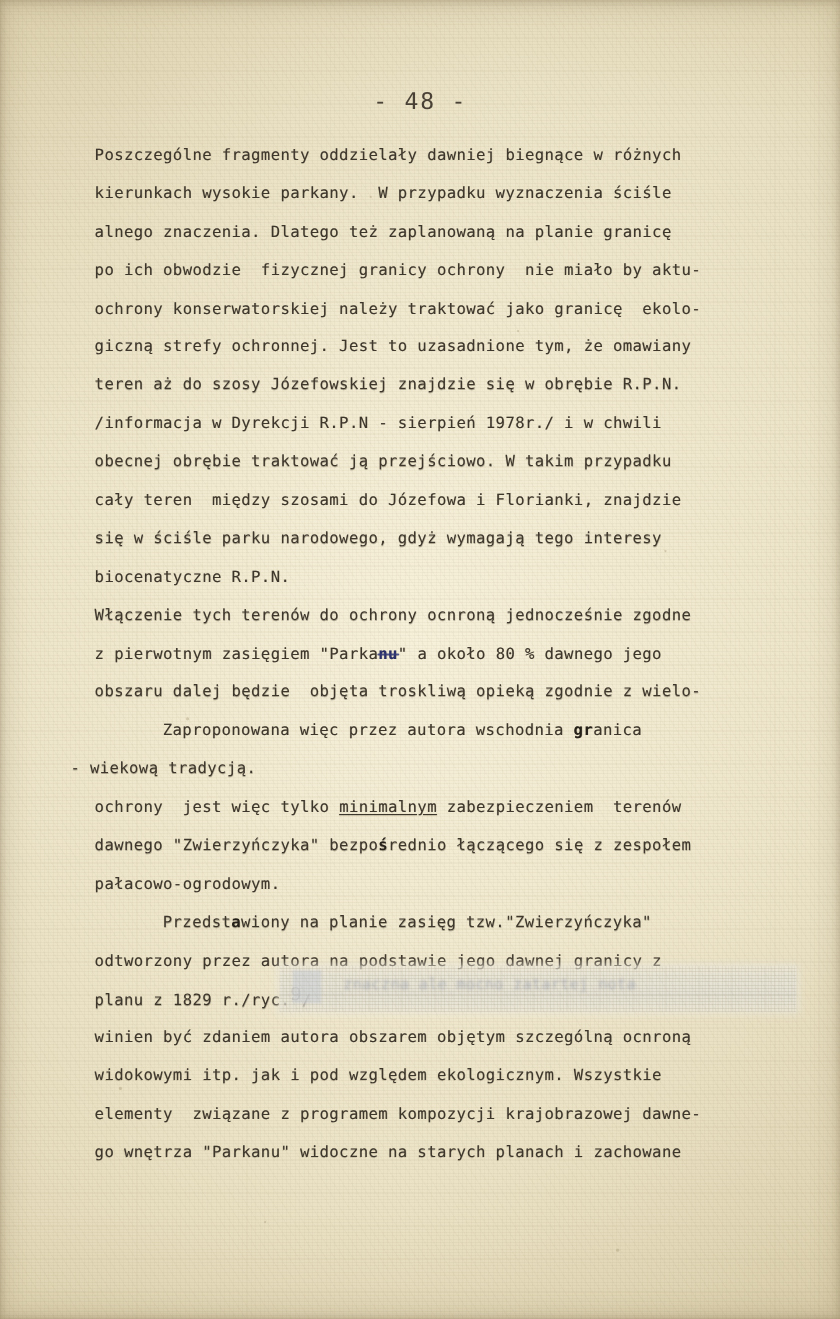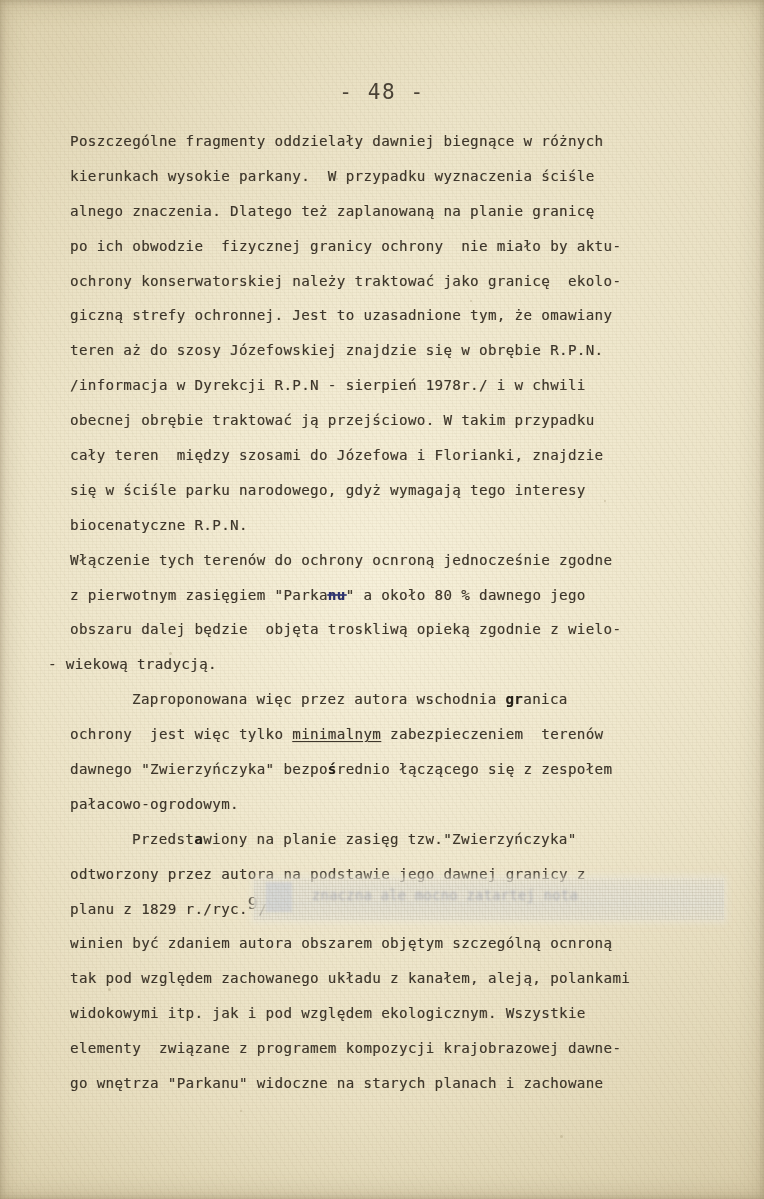--- a/index.html
+++ b/index.html
@@ -76,21 +76,21 @@
     width: 764px;
     text-align: center;
     font-size: 21px;
     letter-spacing: 1.6px;
     color: #4b4337;
     font-family: "DejaVu Sans Mono", "Liberation Mono", monospace;
   }
 
   #lines {
     position: absolute;
-    left: 70px;
+    left: 86px;
     top: 124px;
     width: 626px;
   }
 
   .ln {
     position: relative;
     height: 34.9px;
     line-height: 34.9px;
     white-space: pre;
     font-size: 14.2px;
@@ -202,38 +202,37 @@
       <div class="ln">/informacja w Dyrekcji R.P.N - sierpień 1978r./ i w chwili</div>
       <div class="ln">obecnej obrębie traktować ją przejściowo. W takim przypadku</div>
       <div class="ln">cały teren  między szosami do Józefowa i Florianki, znajdzie</div>
       <div class="ln">się w ściśle parku narodowego, gdyż wymagają tego interesy</div>
       <div class="ln">biocenatyczne R.P.N.</div>
       <div class="ln">Włączenie tych terenów do ochrony ocnroną jednocześnie zgodne</div>
 
       <div class="ln"><span>z pierwotnym zasięgiem "Parka</span><span class="pen">nu</span><span>" a około 80 % dawnego jego</span></div>
 
       <div class="ln">obszaru dalej będzie  objęta troskliwą opieką zgodnie z wielo-</div>
+      <div class="ln indent"><span>Zaproponowana więc przez autora wschodnia </span><span class="strong">gr</span><span>anica</span></div>
+
       <div class="ln outdent">- wiekową tradycją.</div>
 
-      <div class="ln indent"><span>Zaproponowana więc przez autora wschodnia </span><span class="strong">gr</span><span>anica</span></div>
-
       <div class="ln"><span>ochrony  jest więc tylko </span><span class="und">minimalnym</span><span> zabezpieczeniem  terenów</span></div>
 
       <div class="ln"><span>dawnego "Zwierzyńczyka" bezpo</span><span class="strong">ś</span><span>rednio łączącego się z zespołem</span></div>
 
       <div class="ln">pałacowo-ogrodowym.</div>
 
       <div class="ln indent"><span>Przedst</span><span class="strong">a</span><span>wiony na planie zasięg tzw."Zwierzyńczyka"</span></div>
 
       <div class="ln">odtworzony przez autora na podstawie jego dawnej granicy z</div>
 
       <div class="ln"><span>planu z 1829 r./ryc.</span><span class="hand">9</span><span>/</span></div>
 
       <div class="ln">winien być zdaniem autora obszarem objętym szczególną ocnroną</div>
-      <div class="ln">tak pod względem zachowanego układu z kanałem, aleją, polankami</div>
       <div class="ln">widokowymi itp. jak i pod względem ekologicznym. Wszystkie</div>
       <div class="ln">elementy  związane z programem kompozycji krajobrazowej dawne-</div>
       <div class="ln">go wnętrza "Parkanu" widoczne na starych planach i zachowane</div>
     </div>
 
     <div class="erased">
       <div class="weave"></div>
       <div class="patch"></div>
       <div class="ghost">znaczna ale mocno zatartej nota</div>
     </div>

